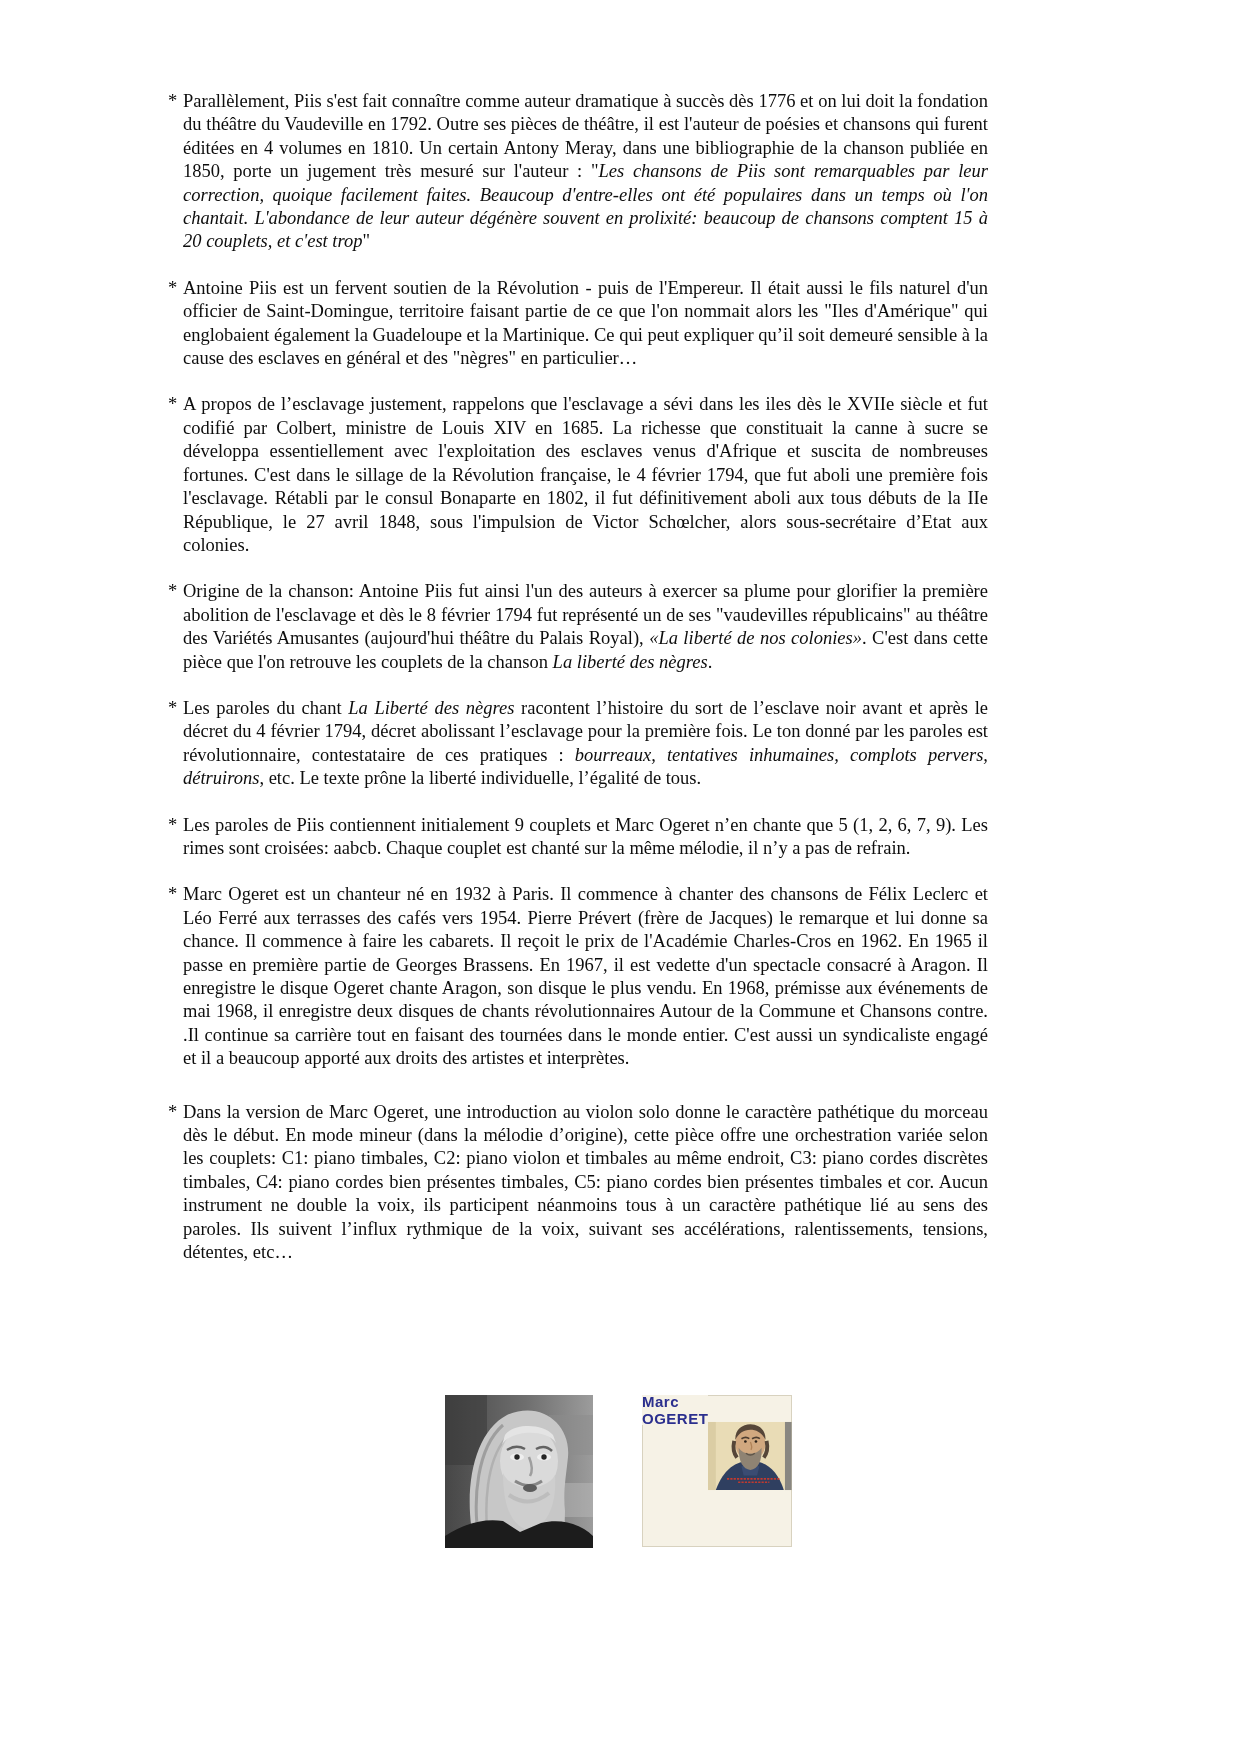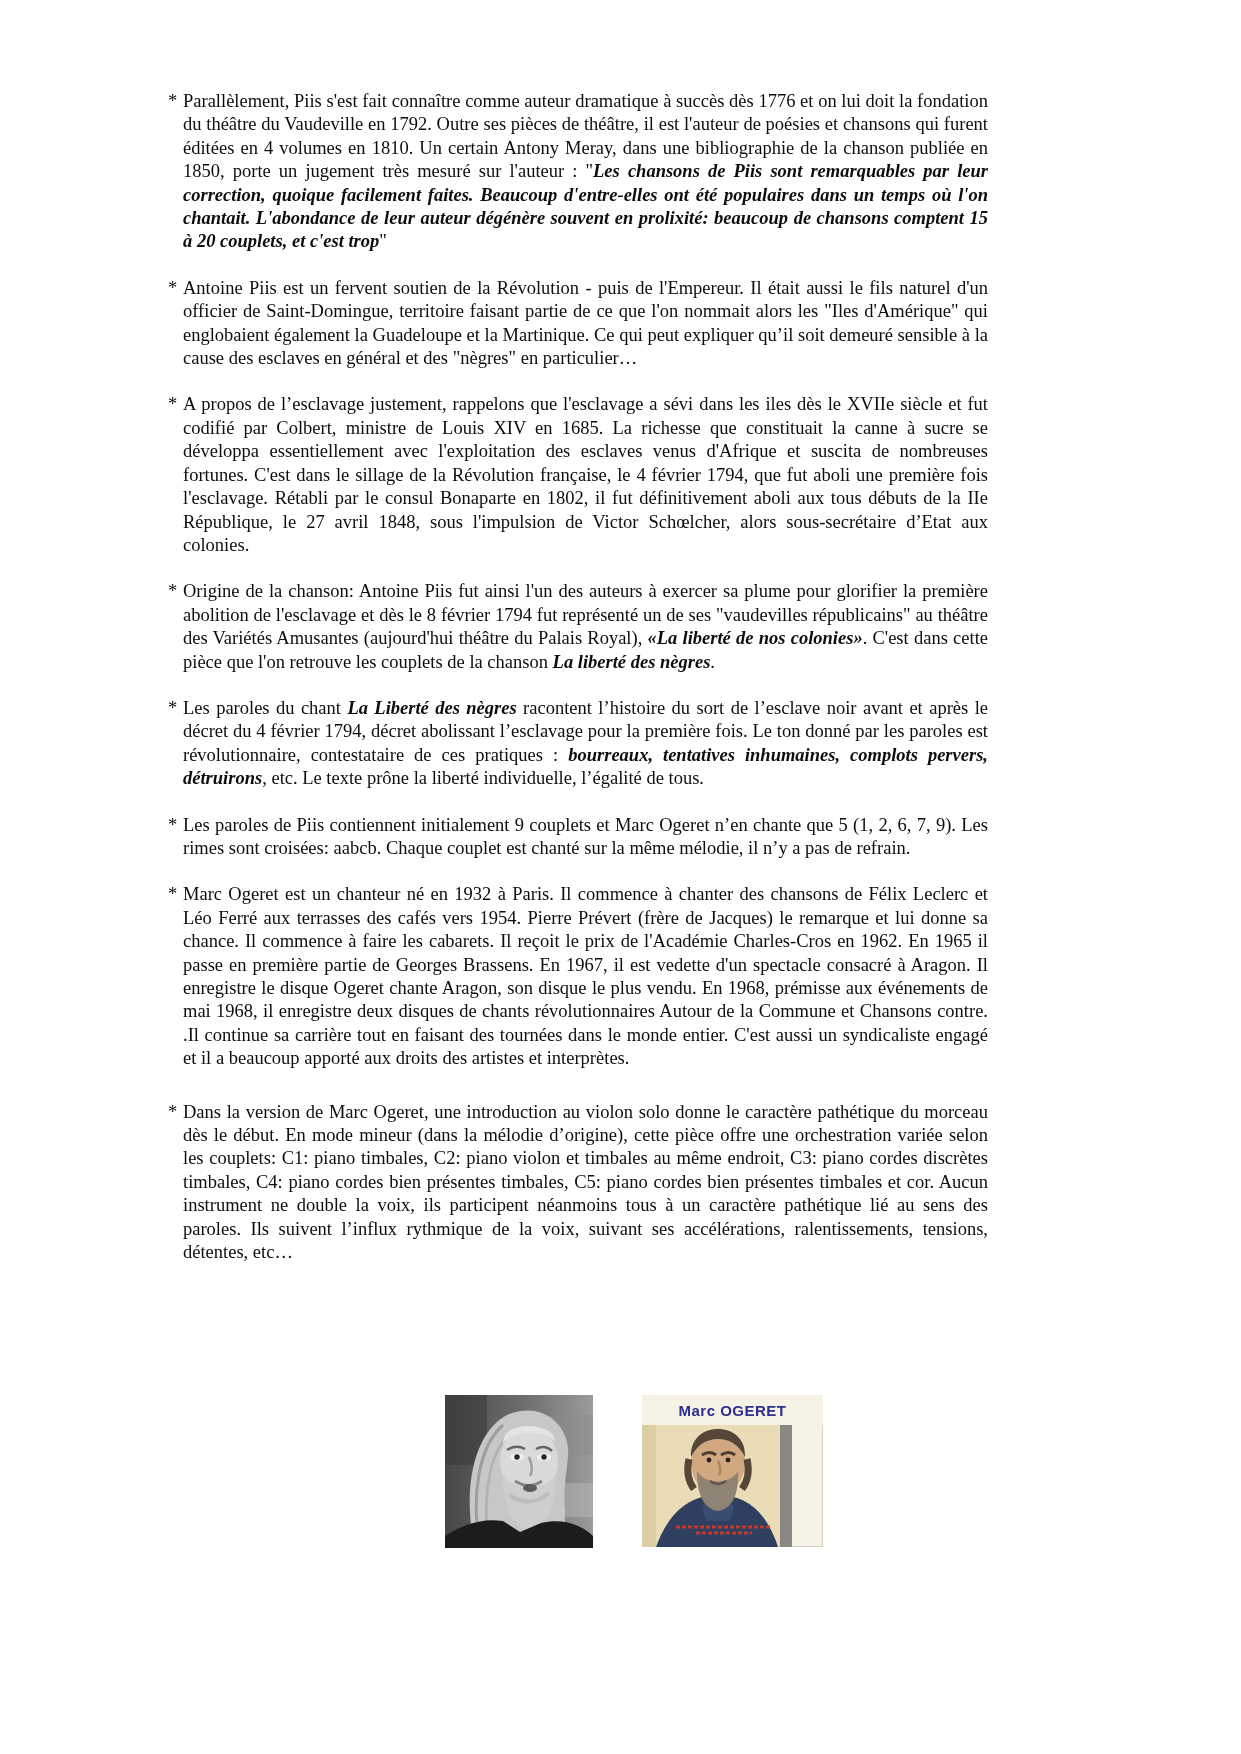--- a/index.html
+++ b/index.html
@@ -26,42 +26,42 @@
     position: relative;
     padding-left: 15px;
     margin: 0 0 23px 0;
   }
   .para.extra-gap { margin-top: 30px; }
   .bullet {
     position: absolute;
     left: 0;
     top: 0;
   }
-  .it { font-style: italic; font-weight: bold; }
+  .it { font-style: italic; }
   .images-row {
     position: absolute;
     left: 445px;
     top: 1395px;
     display: flex;
     align-items: flex-start;
     gap: 49px;
   }
   .photo-frame {
     width: 148px;
     height: 153px;
     overflow: hidden;
     display: block;
   }
   .album-cover {
-    width: 181px;
+    width: 150px;
     height: 152px;
     background: #f6f2e6;
     box-shadow: 0 0 0 1px #d8d2bf inset;
     display: flex;
-    flex-direction: column;
+    flex-direction: row;
   }
   .album-title-band {
     height: 30px;
     display: flex;
     align-items: center;
     justify-content: center;
     background: #f6f2e6;
   }
   .album-title {
     font-family: "Liberation Sans", sans-serif;

